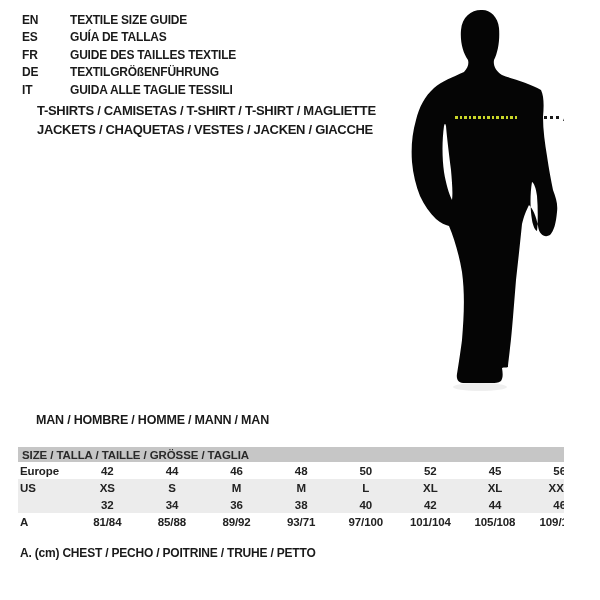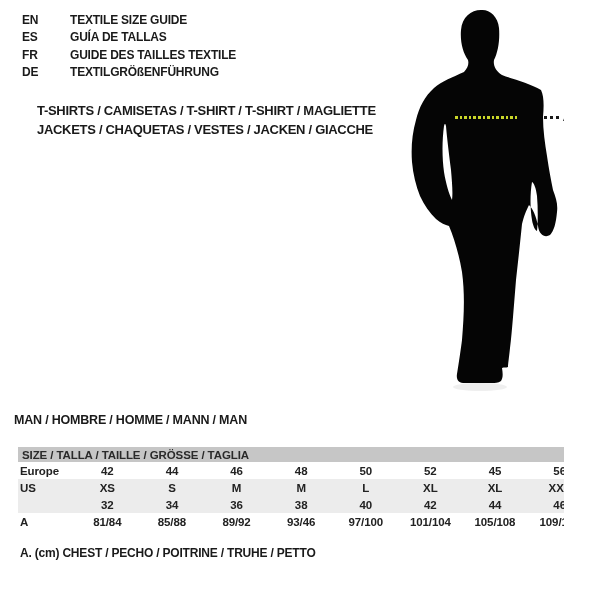--- a/index.html
+++ b/index.html
@@ -22,21 +22,21 @@
   .measure-line-inner{
     position:absolute;left:455px;top:116px;width:62px;height:3px;
     background:repeating-linear-gradient(90deg,var(--dash-yellow,#c9d629) 0 2.6px,transparent 2.6px 4.6px);
   }
   .measure-line-outer{
     position:absolute;left:544px;top:116px;width:17px;height:3px;
     background:repeating-linear-gradient(90deg,var(--dash-black,#1a1a1a) 0 3.4px,transparent 3.4px 6px);
   }
   .measure-label{position:absolute;left:563px;top:110px;font-size:12px;color:#111;}
   
-  .section-title{position:absolute;left:14px;top:413px;font-weight:bold;font-size:12.5px;letter-spacing:-0.2px;white-space:nowrap;}
+  .section-title{position:absolute;left:36px;top:413px;font-weight:bold;font-size:12.5px;letter-spacing:-0.2px;white-space:nowrap;}
   
   .size-table{
     position:absolute;left:18px;top:447px;width:574px;
     border-collapse:collapse;table-layout:fixed;
     font-size:11.5px;letter-spacing:-0.1px;color:#222;
   }
   .size-table td,.size-table th{padding:0;margin:0;font-weight:bold;text-align:center;height:17px;vertical-align:middle;}
   .size-table .header-band td{
     background:var(--band-dark,#c6c6c6);text-align:left;padding-left:4px;height:15px;color:#2a2a2a;
   }
@@ -59,20 +59,24 @@
       <span class="lang-code">ES</span>
       <span class="lang-title">GUÍA DE TALLAS</span>
     </div>
     <div class="lang-row">
       <span class="lang-code">FR</span>
       <span class="lang-title">GUIDE DES TAILLES TEXTILE</span>
     </div>
     <div class="lang-row">
       <span class="lang-code">DE</span>
       <span class="lang-title">TEXTILGRÖßENFÜHRUNG</span>
+    </div>
+    <div class="lang-row">
+      <span class="lang-code">IT</span>
+      <span class="lang-title">GUIDA ALLE TAGLIE TESSILI</span>
     </div>
   </div>
 
   <div class="garment-block">
     <div class="garment-line">T-SHIRTS / CAMISETAS / T-SHIRT / T-SHIRT / MAGLIETTE</div>
     <div class="garment-line">JACKETS / CHAQUETAS / VESTES / JACKEN / GIACCHE</div>
   </div>
 
   <div class="figure">
     <svg viewBox="0 0 172 390" width="172" height="390" aria-hidden="true">
@@ -170,21 +174,21 @@
         <td>40</td>
         <td>42</td>
         <td>44</td>
         <td>46</td>
       </tr>
       <tr>
         <th class="row-label">A</th>
         <td>81/84</td>
         <td>85/88</td>
         <td>89/92</td>
-        <td>93/46</td>
+        <td>93/71</td>
         <td>97/100</td>
         <td>101/104</td>
         <td>105/108</td>
         <td>109/112</td>
       </tr>
     </tbody>
   </table>
 
   <div class="footer-note">A. (cm) CHEST / PECHO / POITRINE / TRUHE / PETTO</div>
 

